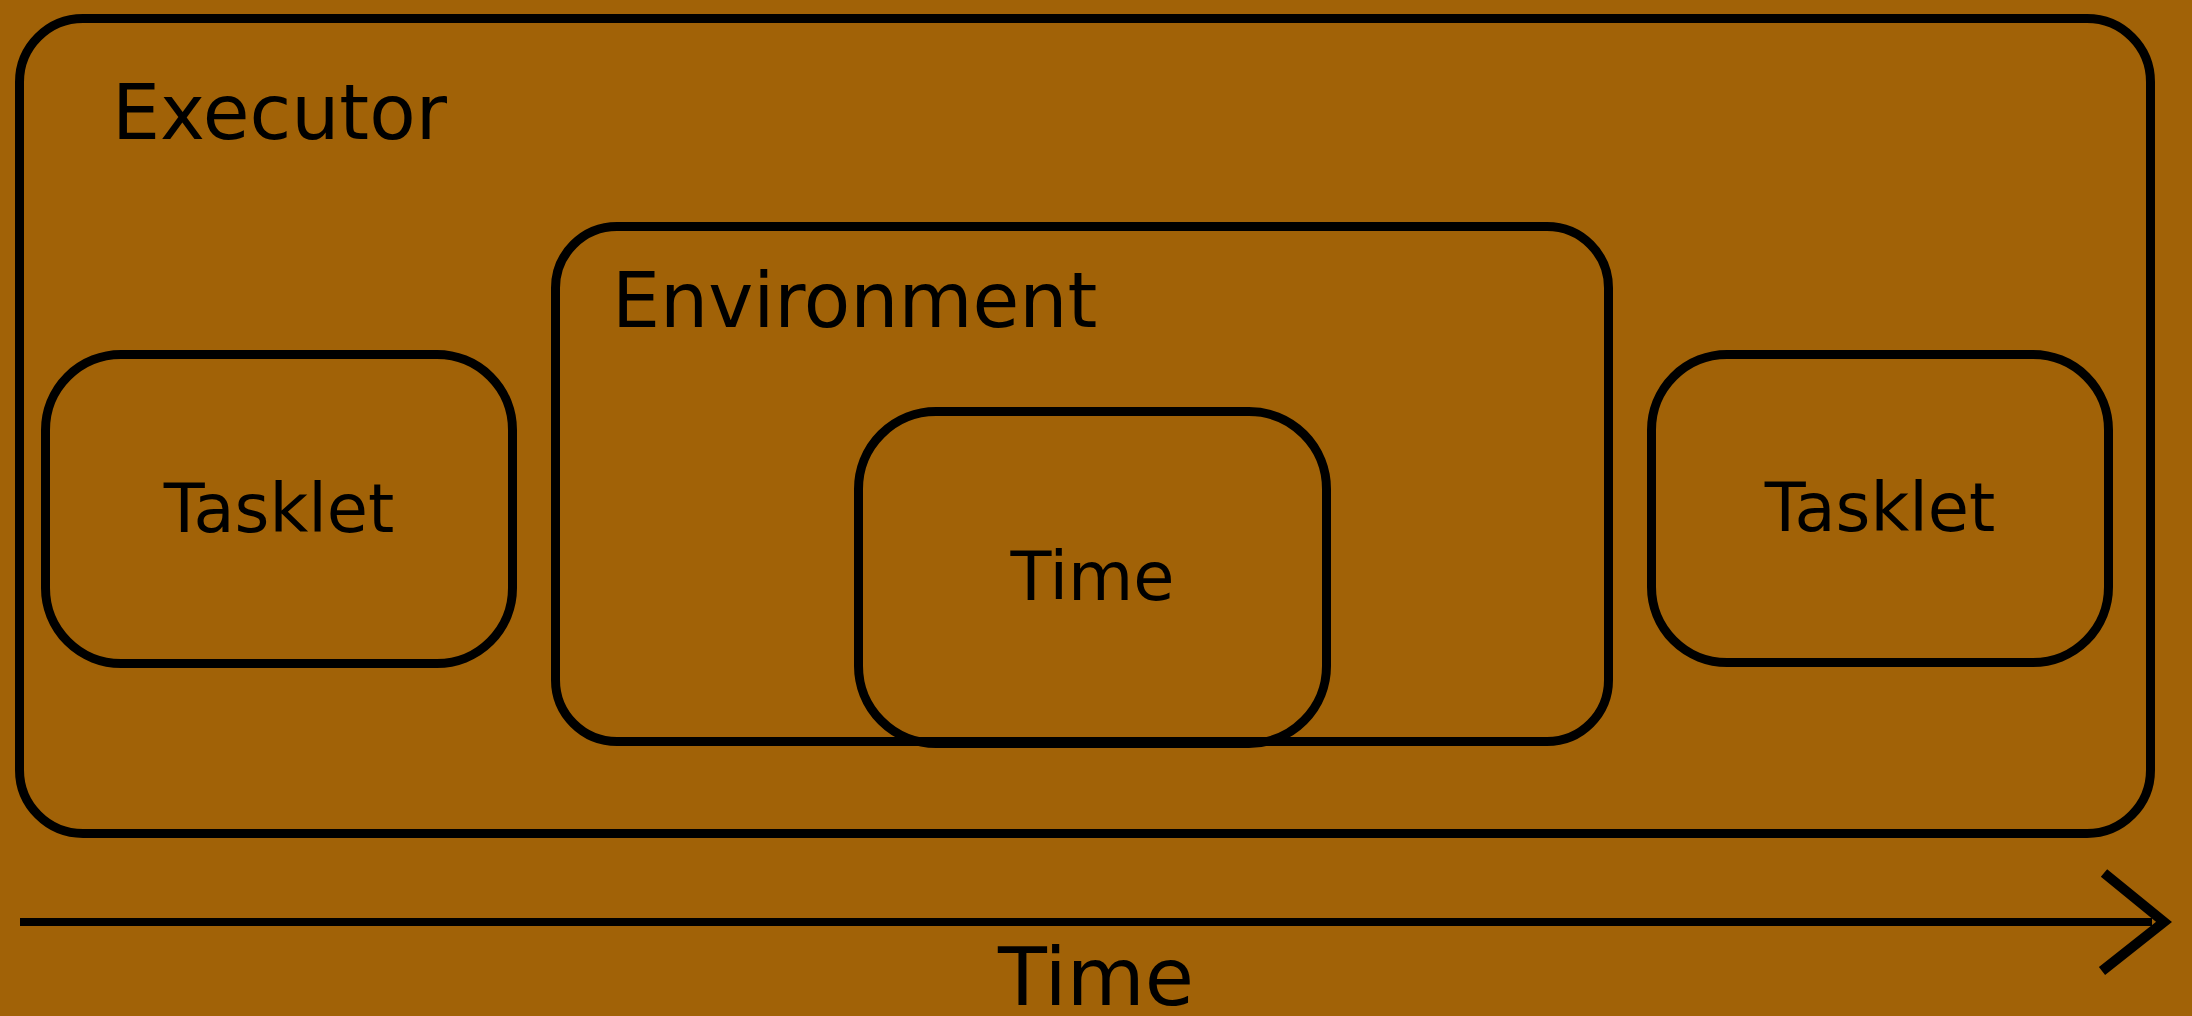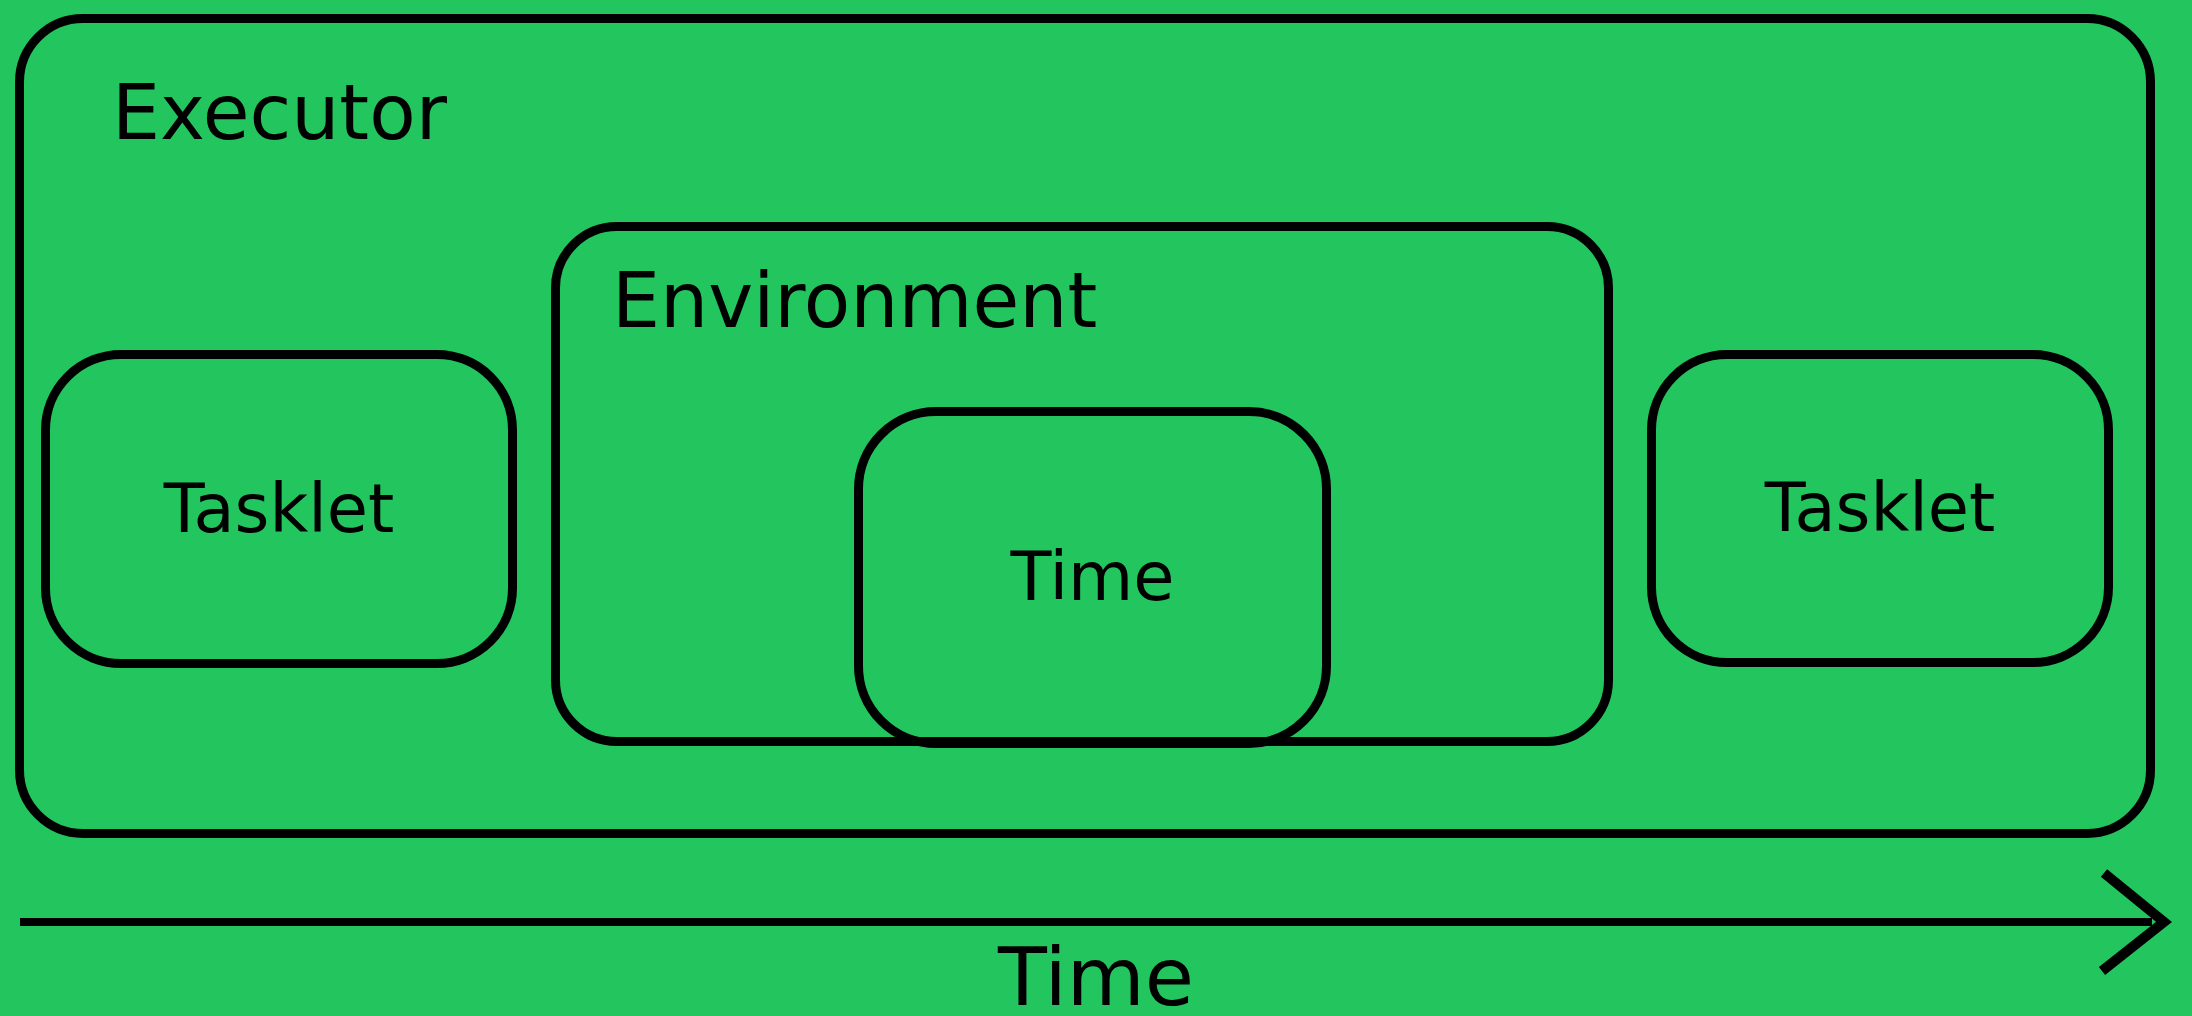--- a/index.html
+++ b/index.html
@@ -7,21 +7,21 @@
     padding: 0;
   }
   body {
     font-family: "DejaVu Sans", "Liberation Sans", sans-serif;
     background: #ffffff;
   }
   .canvas {
     position: relative;
     width: 2192px;
     height: 1016px;
-    background: #22c55e;
+    background: #a16207;
     overflow: hidden;
   }
   .box {
     position: absolute;
     box-sizing: border-box;
     border: 9px solid #000000;
     background: transparent;
   }
   .box-label {
     position: absolute;

